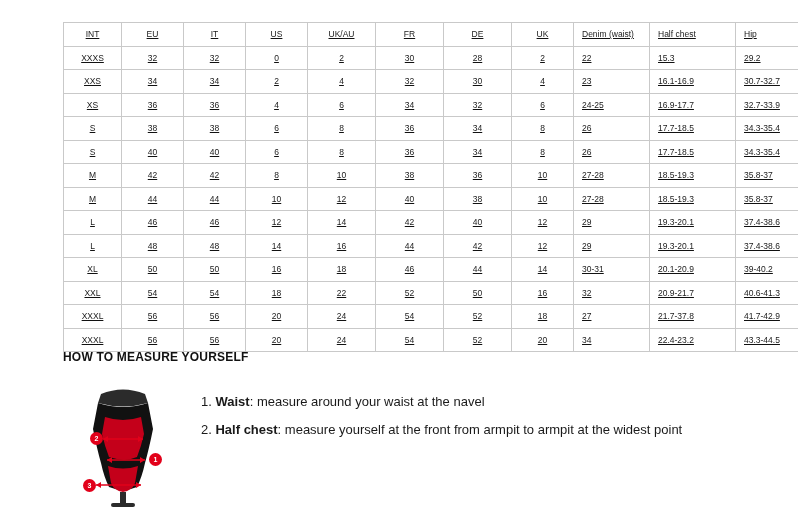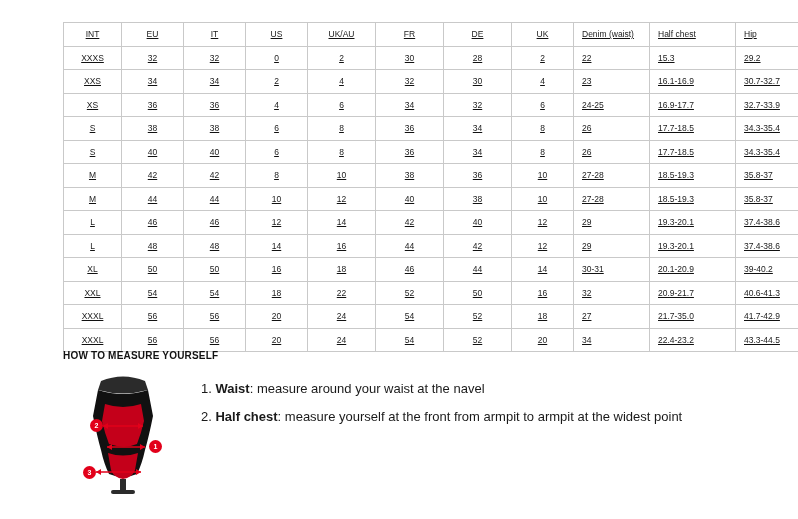--- a/index.html
+++ b/index.html
@@ -69,25 +69,25 @@
   col.c10 { width: 100px; }
 
   
   .measure-section {
     position: absolute;
     left: 63px;
     top: 350px;
     width: 680px;
   }
   .measure-title {
-    font-size: 10px;
+    font-size: 12px;
     font-weight: bold;
     letter-spacing: 0.2px;
     color: #111111;
-    margin-bottom: 10px;
+    margin-bottom: 20px;
   }
   .measure-body {
     display: flex;
     align-items: flex-start;
   }
   .figure-box {
     width: 120px;
     height: 125px;
     position: relative;
     flex: 0 0 120px;
@@ -304,21 +304,21 @@
           <tr>
             <td>XXXL</td>
             <td>56</td>
             <td>56</td>
             <td>20</td>
             <td>24</td>
             <td>54</td>
             <td>52</td>
             <td>18</td>
             <td class="lcell">27</td>
-            <td class="lcell">21.7-35.0</td>
+            <td class="lcell">21.7-37.8</td>
             <td class="lcell">41.7-42.9</td>
           </tr>
           <tr>
             <td>XXXL</td>
             <td>56</td>
             <td>56</td>
             <td>20</td>
             <td>24</td>
             <td>54</td>
             <td>52</td>

